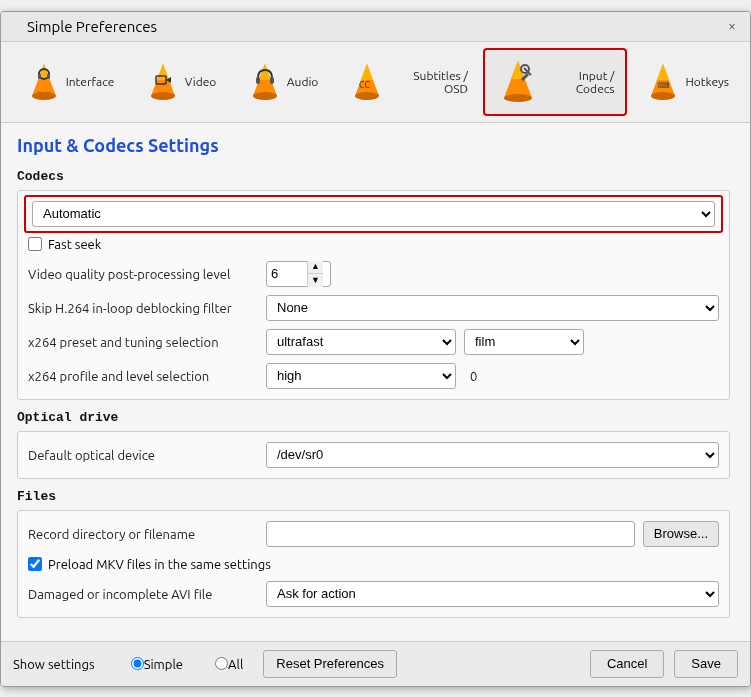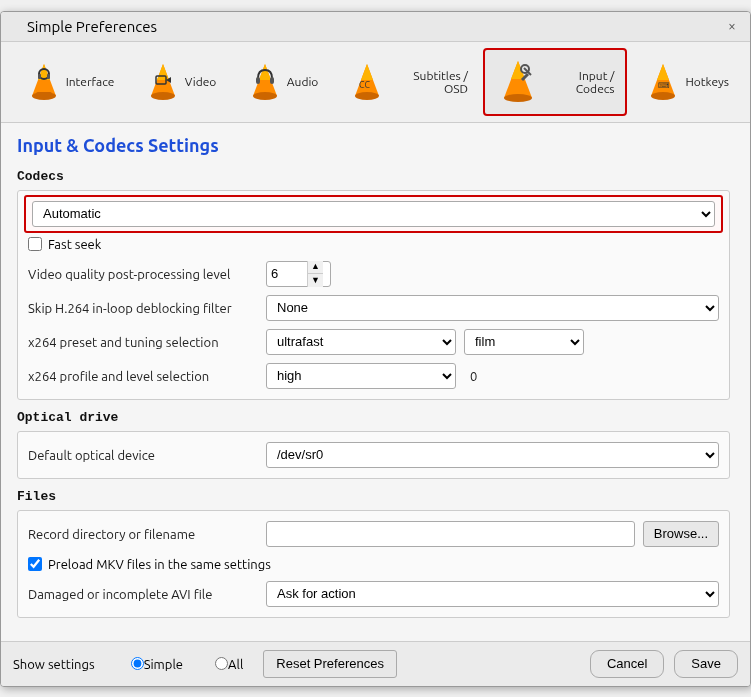--- a/index.html
+++ b/index.html
@@ -243,21 +243,21 @@
       background: #e8e8e8;
       cursor: pointer;
       font-size: 13px;
       margin-left: 10px;
     }
     .spacer { flex: 1; }
     .action-btn {
       height: 28px;
       padding: 2px 16px;
       border: 1px solid #aaa;
-      border-radius: 9px;
+      border-radius: 3px;
       background: #e8e8e8;
       cursor: pointer;
       font-size: 13px;
     }
   </style>
 </head>
 <body>
 
 <div class="window">
 

